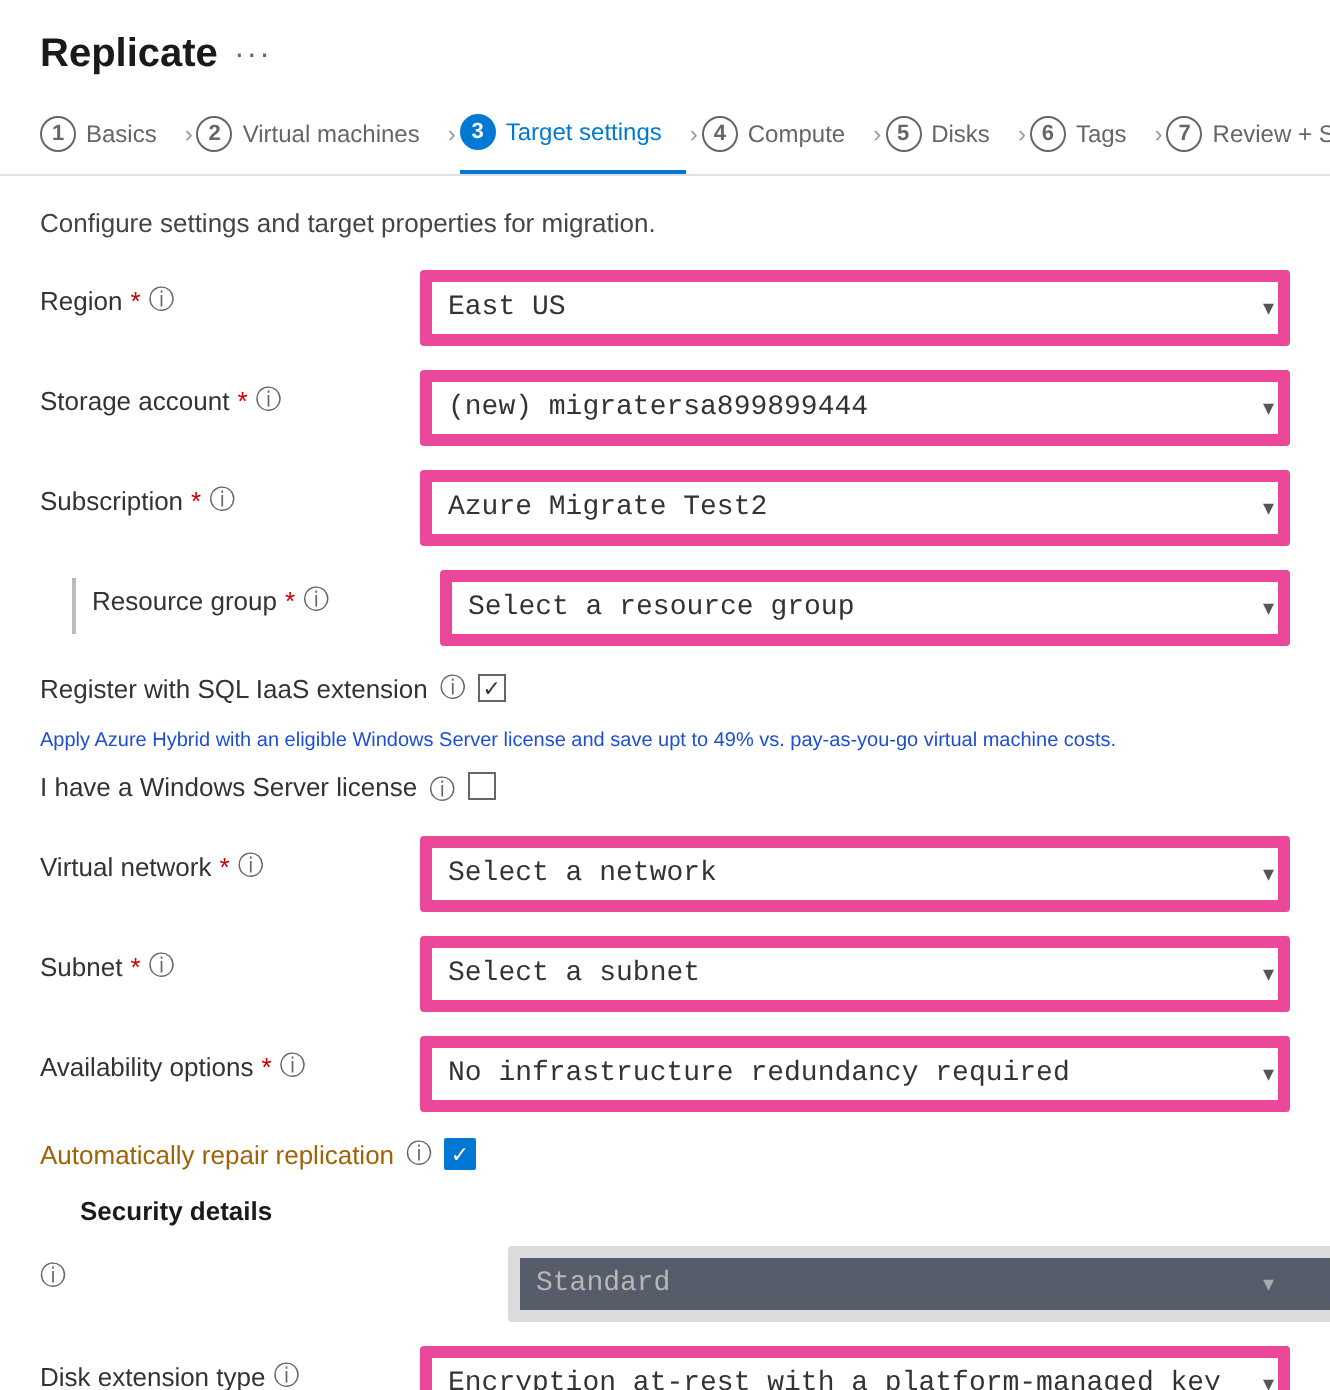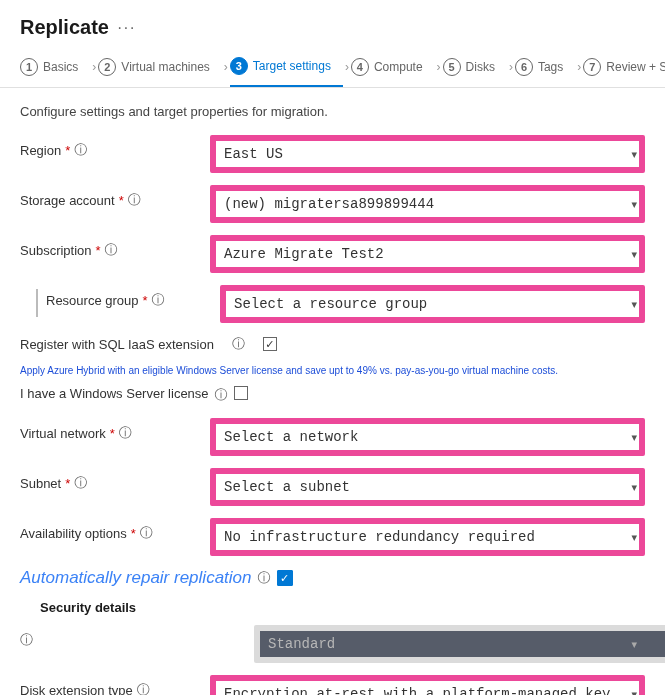--- a/index.html
+++ b/index.html
@@ -182,21 +182,21 @@
       margin-bottom: 10px;
       margin-top: 4px;
       margin-left: 20px;
     }
 
     
     .register-sql-row {
       display: flex;
       align-items: center;
       margin-bottom: 10px;
-      gap: 18px;
+      gap: 6px;
     }
     .sql-checkbox-checked {
       width: 14px;
       height: 14px;
       border: 1px solid #666;
       background: #fff;
       display: inline-flex;
       align-items: center;
       justify-content: center;
     }
@@ -407,21 +407,21 @@
       <div class="select-wrap">
         <select class="select-dropdown">
           <option>No infrastructure redundancy required</option>
         </select>
         <span class="chevron">▾</span>
       </div>
     </div>
   </div>
 
   <div class="auto-repair-row">
-    <span style="font-size:17px;color:#3b82f6;font-style:italic;">Automatically repair replication</span>
+    <span style="font-size:13px;color:#a16207;">Automatically repair replication</span>
     <span class="info-icon">ⓘ</span>
     <span class="checkbox-blue-checked"></span>
   </div>
 
   <div class="section-title">Security details</div>
 
   <div class="form-row">
     <div class="form-label">
       <span class="info-icon">ⓘ</span>
     </div>

